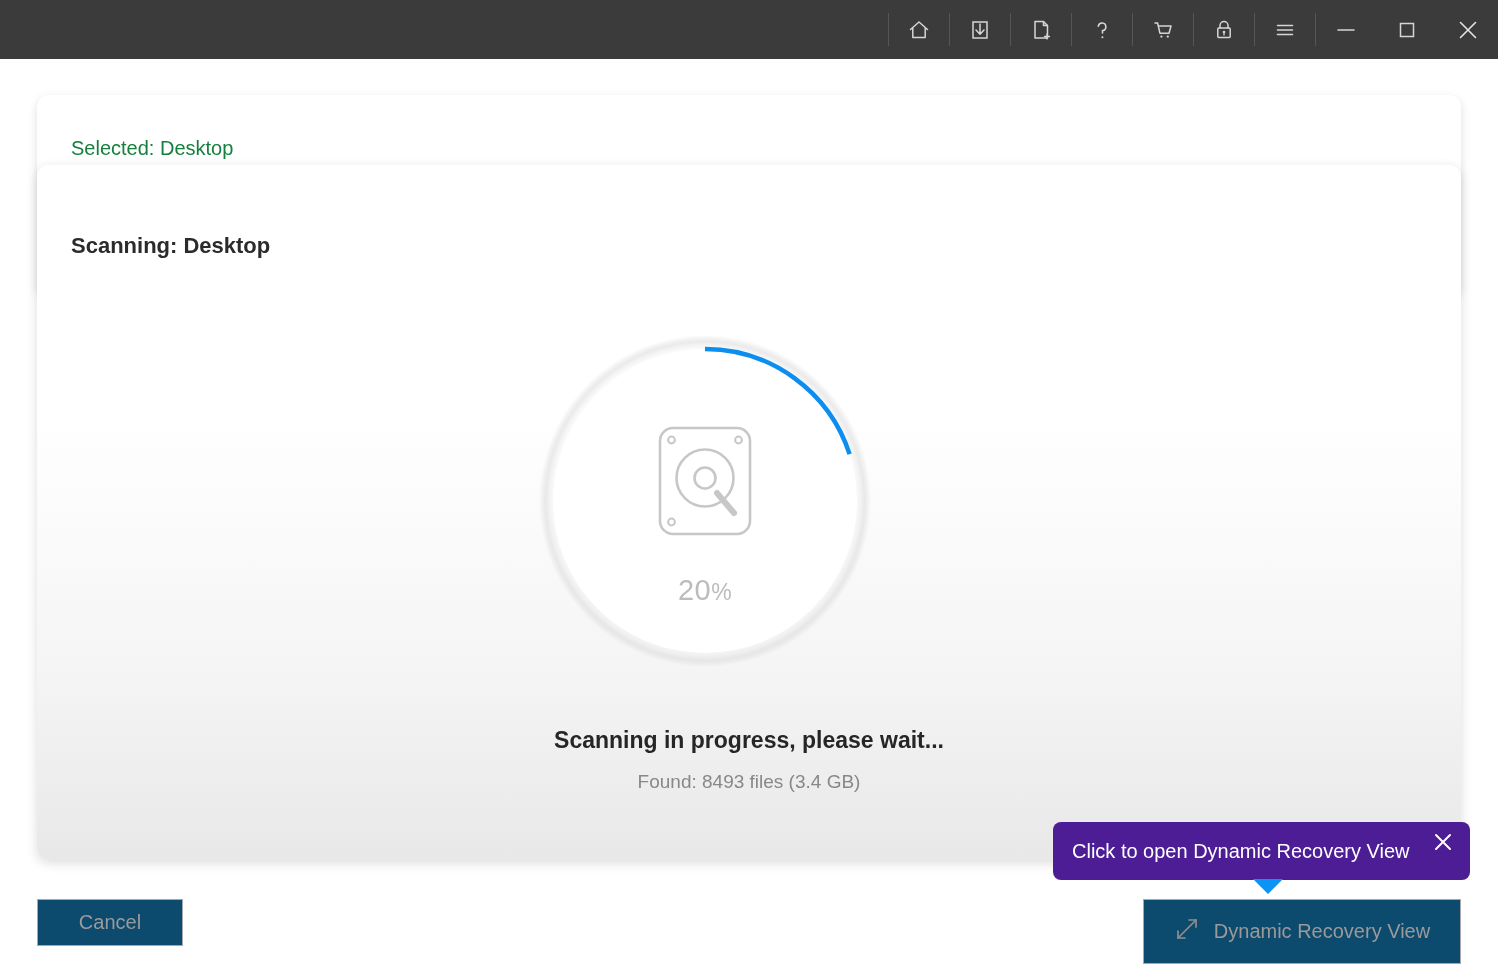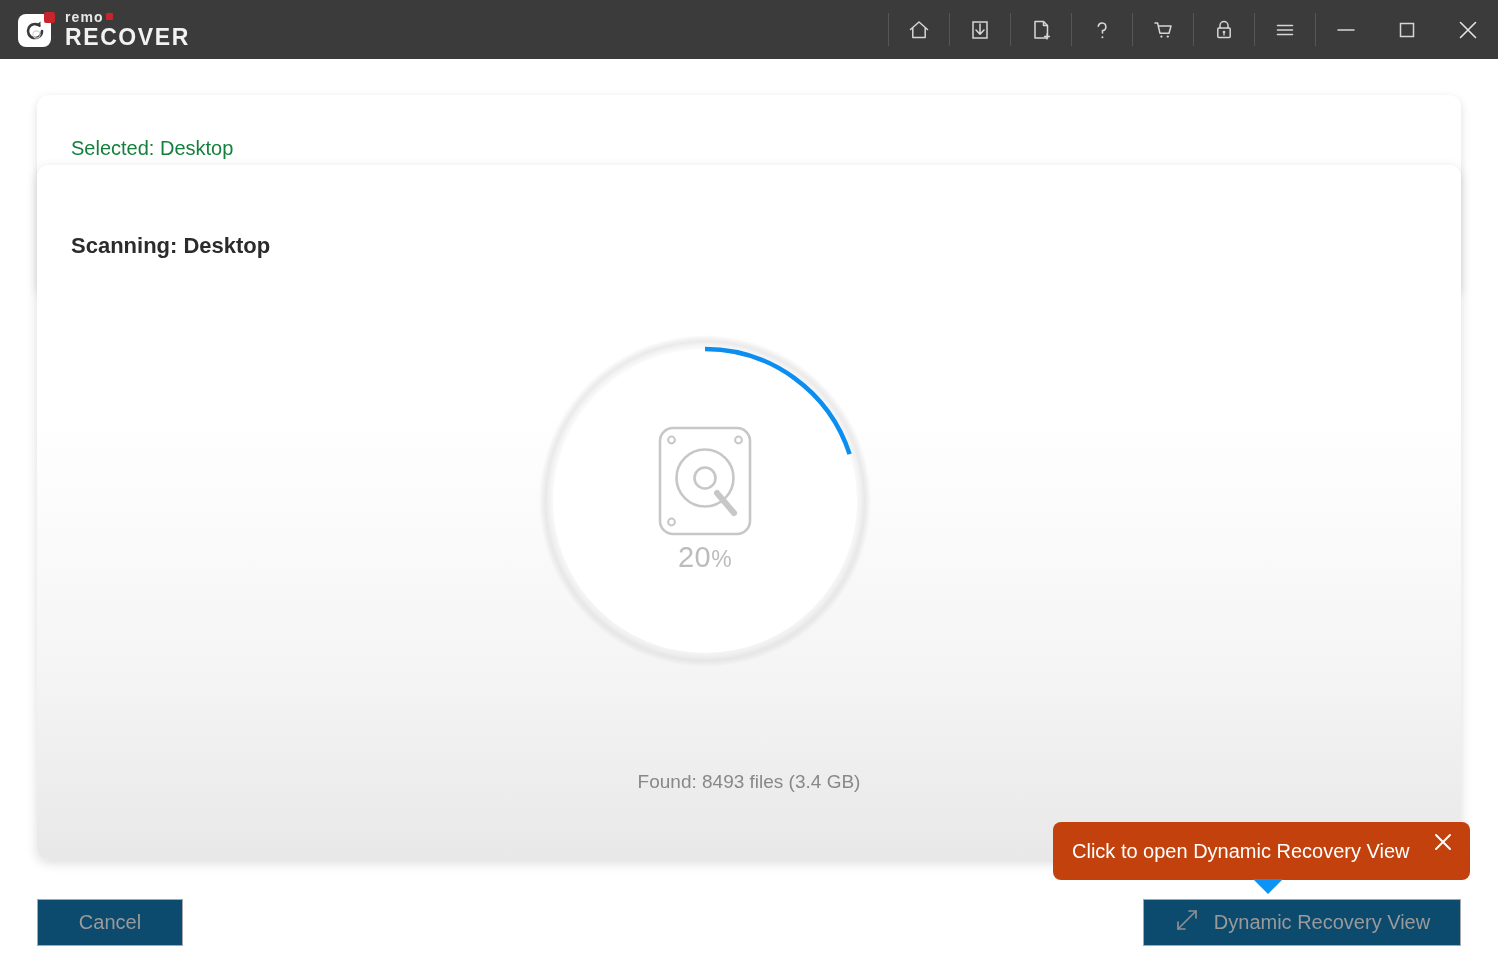--- a/index.html
+++ b/index.html
@@ -147,21 +147,21 @@
     position: absolute;
     left: 488px;
     top: 156px;
     width: 360px;
     height: 360px;
   }
   .progress-wrap svg { position: absolute; left: 0; top: 0; }
   .pct {
     position: absolute;
     left: 0;
-    top: 220px;
+    top: 253px;
     width: 360px;
     text-align: center;
     font-size: 29px;
     color: #bcbcbc;
     font-weight: 400;
     letter-spacing: 0.5px;
   }
   .pct .unit { font-size: 23px; }
   .drive-icon {
     position: absolute;
@@ -197,21 +197,21 @@
   }
   .status-time .tval { color: #7c7c7c; }
 
   
   .tooltip {
     position: absolute;
     left: 1053px;
     top: 763px;
     width: 417px;
     height: 58px;
-    background: #c2410c;
+    background: #4c1d95;
     border-radius: 8px;
     display: flex;
     align-items: center;
     z-index: 20;
   }
   .tooltip-text {
     color: #ffffff;
     font-size: 20px;
     margin-left: 19px;
     white-space: nowrap;
@@ -249,49 +249,31 @@
     left: 37px;
     top: 840px;
     width: 146px;
     height: 47px;
     font-size: 20px;
   }
   .btn-drv {
     left: 1143px;
     top: 840px;
     width: 318px;
-    height: 47px;
+    height: 65px;
     font-size: 20px;
     gap: 14px;
   }
   .btn-drv .lbl { color: #9a9a9a; }
 </style>
 </head>
 <body>
 
 <div class="titlebar">
 
-  <div class="brand">
-    <div class="brand-mark">
-      <div class="plate"></div>
-      <div class="dot"></div>
-      <svg class="arrow" width="24" height="24" viewBox="0 0 24 24" fill="none">
-        <path d="M19 12a7 7 0 1 1-2.6-5.4" stroke="#3b3b3b" stroke-width="2.6" fill="none" stroke-linecap="round"></path>
-        <path d="M17.6 2.4 L17.2 7.6 L12.2 6.4 Z" fill="#3b3b3b"></path>
-        <circle cx="13.5" cy="15.5" r="3.6" stroke="#cfcfcf" stroke-width="1.1" fill="none"></circle>
-      </svg>
-    </div>
-    <div class="brand-text">
-      <div class="brand-remo">
-        <span>remo</span>
-        <span class="sq"></span>
-      </div>
-      <div class="brand-recover">RECOVER</div>
-    </div>
-  </div>
 
   <div class="tb-icons">
 
     <div class="tb-btn sep" title="Home">
       <svg width="26" height="26" viewBox="0 0 26 26" fill="none">
         <path d="M4.5 12.5 L13 5 L21.5 12.5 M6.8 11 V20.5 H19.2 V11" stroke="#d6d6d6" stroke-width="1.5" fill="none" stroke-linejoin="round" stroke-linecap="round"></path>
       </svg>
     </div>
 
     <div class="tb-btn sep" title="Save Recovery Session">
@@ -395,20 +377,21 @@
           <circle cx="50" cy="55" r="10.5" stroke="#c7c7c7" stroke-width="2.6" fill="none"></circle>
           <path d="M62 70 L79 90" stroke="#c7c7c7" stroke-width="6" stroke-linecap="round"></path>
         </svg>
       </span>
 
       <div class="pct">
         <span>20</span><span class="unit">%</span>
       </div>
     </div>
 
+    <div class="status-main">Scanning in progress, please wait...</div>
 
     <div class="status-found">Found: 8493 files (3.4 GB)</div>
 
 
   </div>
 
   <div class="tooltip">
     <span class="tooltip-text">Click to open Dynamic Recovery View</span>
     <span class="tooltip-close">
       <svg width="22" height="22" viewBox="0 0 22 22" fill="none">

